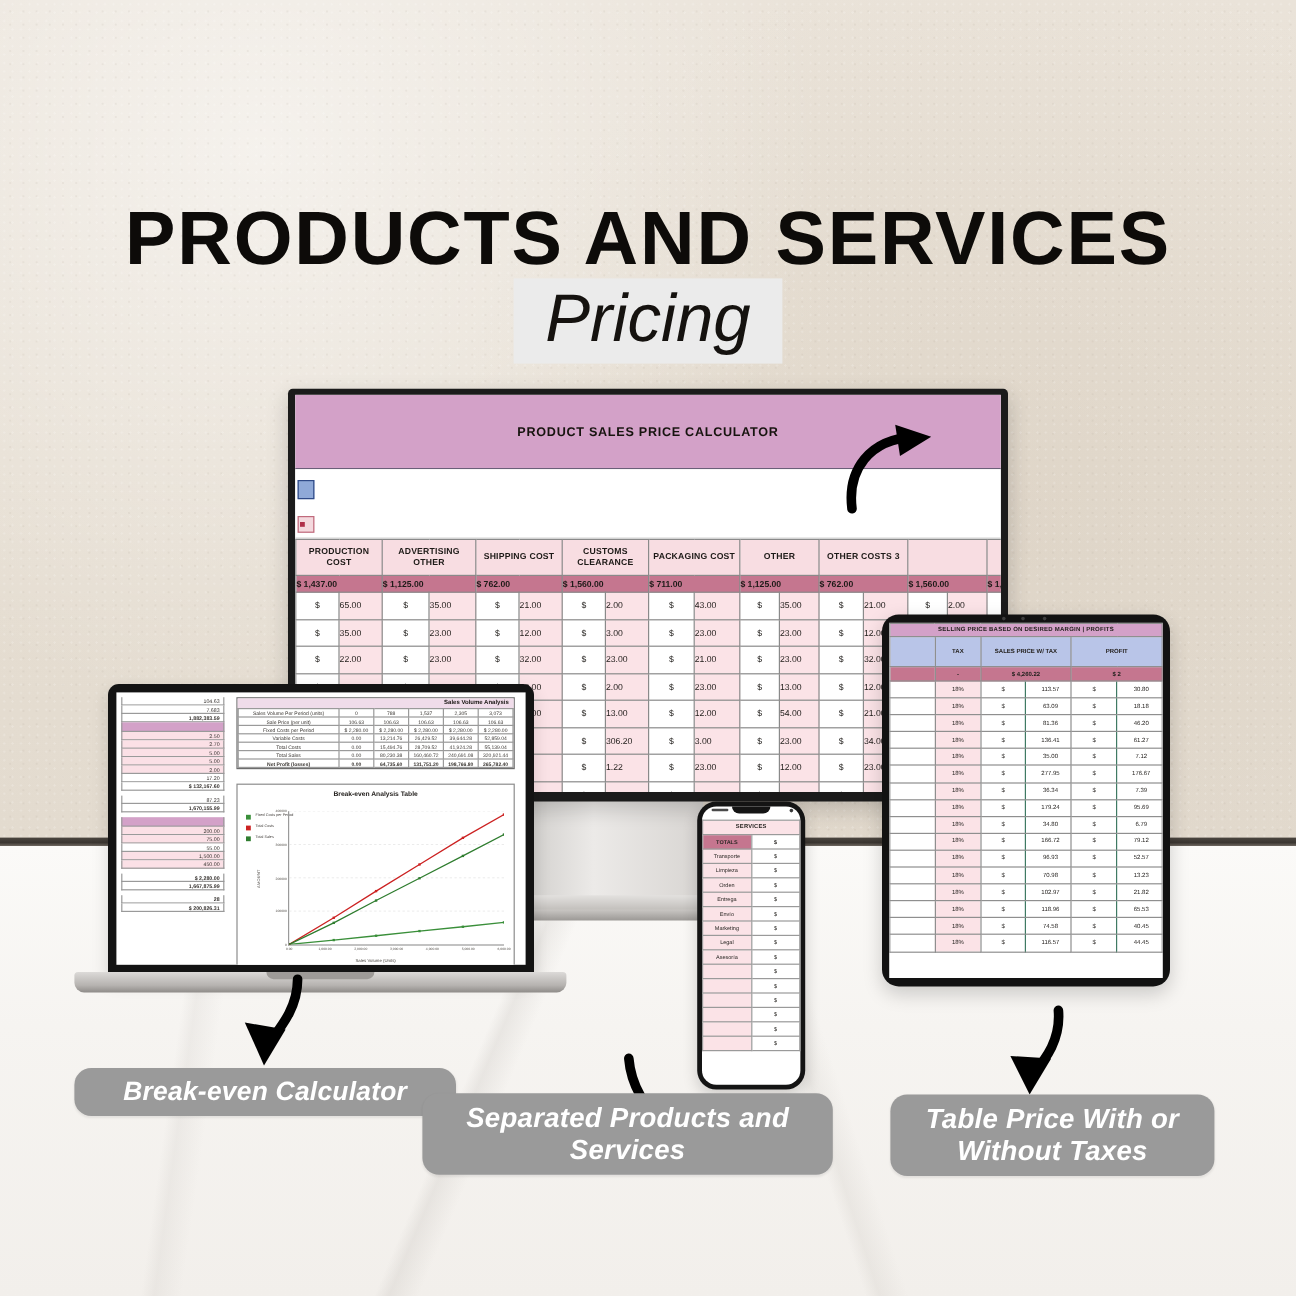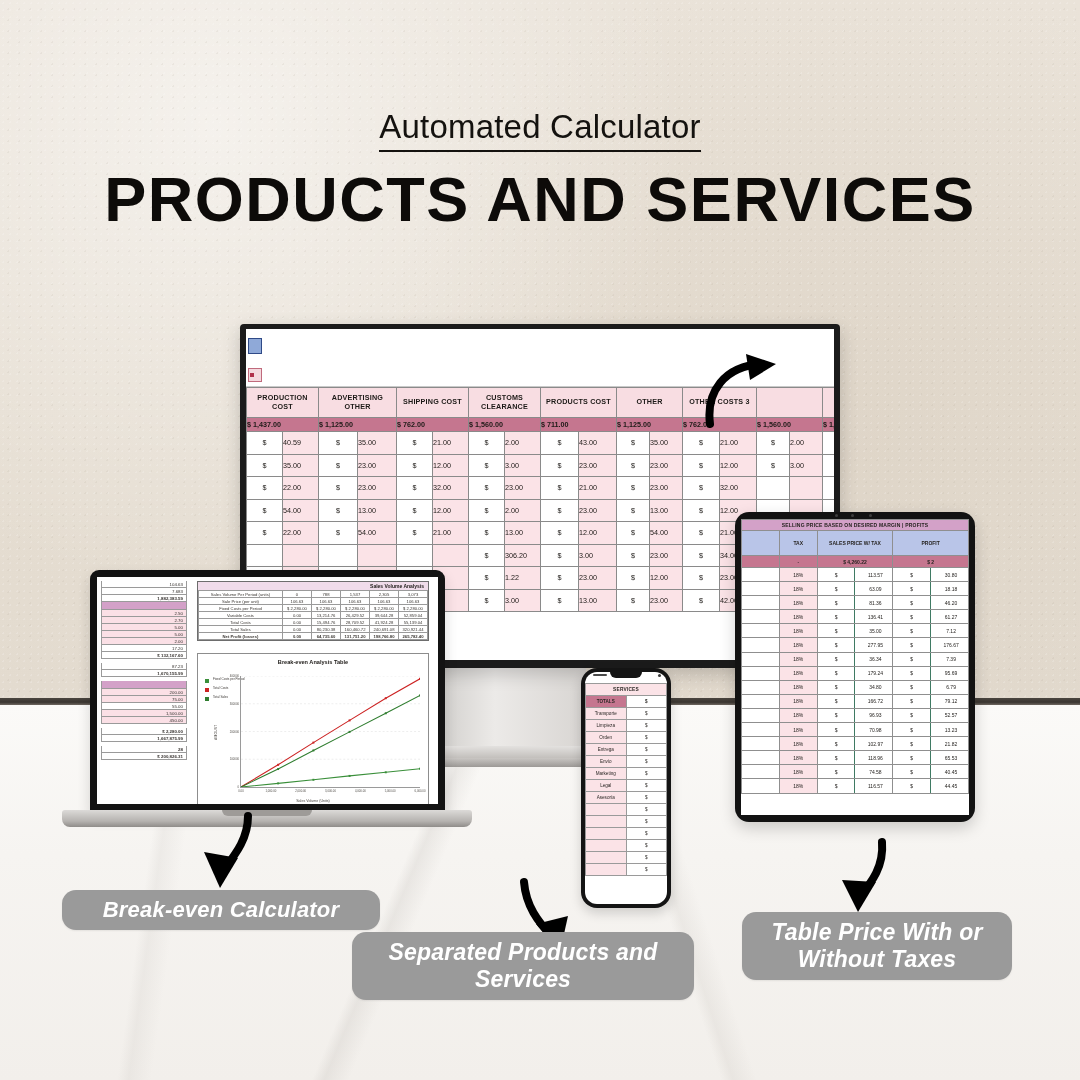--- a/index.html
+++ b/index.html
@@ -115,21 +115,21 @@
 
   
   .callout{
     position:absolute; color:#fff; font-weight:bold; font-style:italic;
     background:#9a9a9a; border-radius:14px; text-align:center;
     letter-spacing:.2px; line-height:1.18; padding:7px 14px;
     box-shadow:0 1px 2px rgba(0,0,0,.07);
   }
   #co-prod{ left:770px; top:386px; width:212px; font-size:22px; }
   #co-break{ left:62px; top:890px; width:318px; font-size:22px; }
-  #co-sep{ left:352px; top:932px; width:342px; font-size:23px; }
+  #co-sep{ left:352px; top:911px; width:342px; font-size:23px; }
   #co-final{ left:742px; top:912px; width:270px; font-size:23px; }
 
   svg.arrow{ position:absolute; overflow:visible; }
 
   
   #laptop{ position:absolute; left:62px; top:570px; width:410px; height:260px; }
   .lap-lid{
     position:absolute; left:28px; top:0; width:355px; height:243px;
     background:#131313; border-radius:9px 9px 3px 3px; padding:7px 7px 9px 7px;
     box-shadow:0 6px 14px rgba(0,0,0,.14);
@@ -221,62 +221,63 @@
   .tb-num{ text-align:left; padding-left:3px; background:#fff; font-size:5px;}
 </style>
 </head>
 <body>
 
 <div id="scene">
   <div class="wall"></div>
   <div class="baseboard"></div>
   <div class="floor"></div>
 
-  <div class="eyebrow"><span>Automated Calculator</span></div>
   <div class="headline">PRODUCTS AND SERVICES</div>
+  <div class="subline"><span>Pricing</span></div>
 
   <div class="mon-stand-neck"></div>
   <div class="mon-stand-base"></div>
   <div class="mon-stand-foot"></div>
   <div id="monitor">
     <div class="mon-bezel">
       <div class="mon-screen">
+        <div class="title-band mon-title">PRODUCT SALES PRICE CALCULATOR</div>
         <div class="mon-white">
           <span class="chip-blue"></span>
           <span class="chip-pink"></span>
         </div>
         <table class="sheet">
           <thead>
               <tr id="mon-head">
                 <th class="hdr-cell" colspan="2" style="width: 72px;">PRODUCTION COST</th>
                 <th class="hdr-cell" colspan="2" style="width: 78px;">ADVERTISING OTHER</th>
                 <th class="hdr-cell" colspan="2" style="width: 72px;">SHIPPING COST</th>
                 <th class="hdr-cell" colspan="2" style="width: 72px;">CUSTOMS CLEARANCE</th>
-                <th class="hdr-cell" colspan="2" style="width: 76px;">PRODUCTS COST</th>
+                <th class="hdr-cell" colspan="2" style="width: 76px;">PACKAGING COST</th>
                 <th class="hdr-cell" colspan="2" style="width: 66px;">OTHER</th>
                 <th class="hdr-cell" colspan="2" style="width: 74px;">OTHER COSTS 3</th>
                 <th class="hdr-cell" colspan="2" style="width: 66px;"></th>
                 <th class="hdr-cell" colspan="2" style="width: 60px;"></th>
               </tr>
             </thead>
           <tbody id="mon-body">
               <tr>
                 <td class="tot-cell" colspan="2">$ 1,437.00</td>
                 <td class="tot-cell" colspan="2">$ 1,125.00</td>
                 <td class="tot-cell" colspan="2">$ 762.00</td>
                 <td class="tot-cell" colspan="2">$ 1,560.00</td>
                 <td class="tot-cell" colspan="2">$ 711.00</td>
                 <td class="tot-cell" colspan="2">$ 1,125.00</td>
                 <td class="tot-cell" colspan="2">$ 762.00</td>
                 <td class="tot-cell" colspan="2">$ 1,560.00</td>
                 <td class="tot-cell" colspan="2">$ 1,5</td>
               </tr>
               <tr class="val-row">
                 <td class="cur">$</td>
-                <td class="num">40.59</td>
+                <td class="num">65.00</td>
                 <td class="cur">$</td>
                 <td class="num">35.00</td>
                 <td class="cur">$</td>
                 <td class="num">21.00</td>
                 <td class="cur">$</td>
                 <td class="num">2.00</td>
                 <td class="cur">$</td>
                 <td class="num">43.00</td>
                 <td class="cur">$</td>
                 <td class="num">35.00</td>

